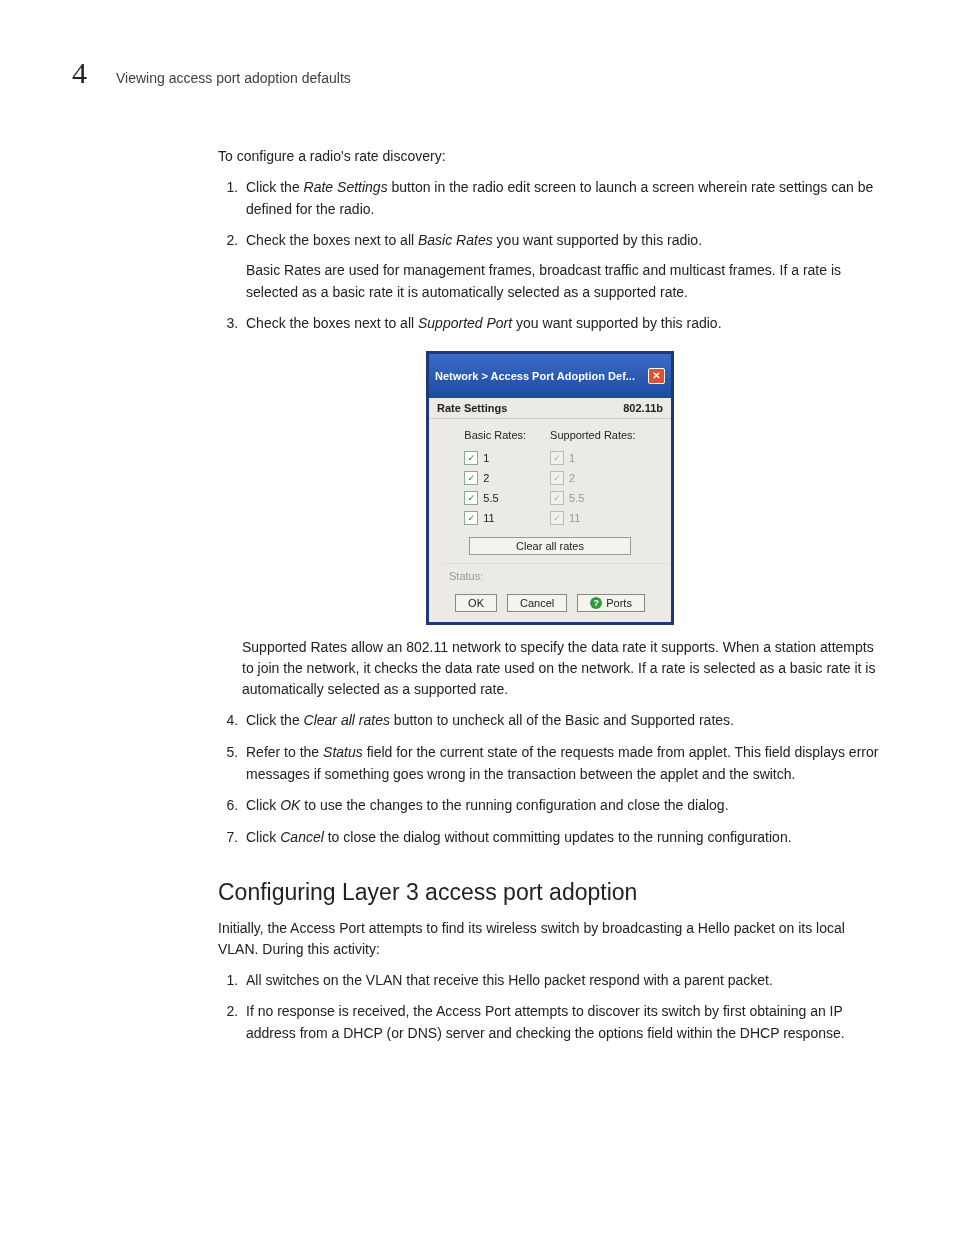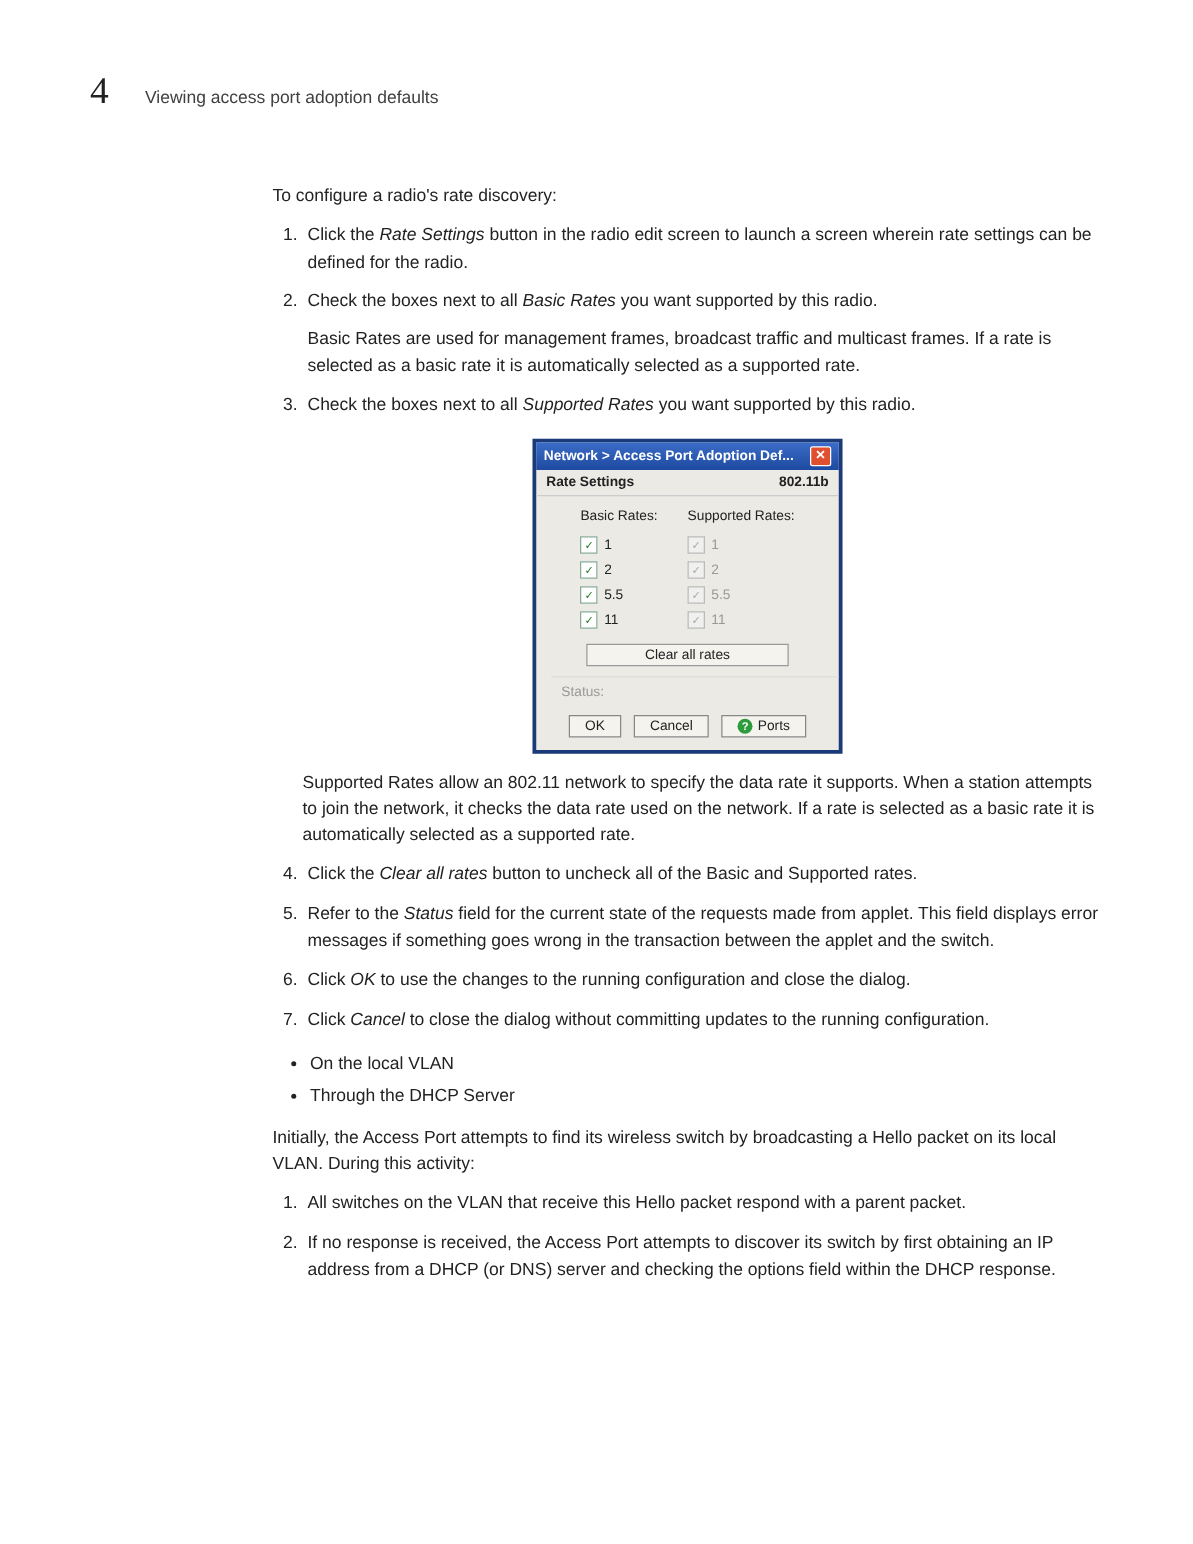--- a/index.html
+++ b/index.html
@@ -59,21 +59,21 @@
   .dialog {
     width: 242px;
     border: 3px solid #1a3a7a;
     background: #eceae5;
     font-size: 11px;
   }
   .dialog-title {
     background: linear-gradient(#3b6cc7, #1e4aa0);
     color: #fff;
     font-weight: bold;
-    padding: 3px 6px;
+    padding: 14px 6px;
     display: flex;
     align-items: center;
     justify-content: space-between;
     font-size: 11px;
   }
   .dialog-close {
     width: 15px;
     height: 14px;
     background: #e05030;
     border: 1px solid #fff;
@@ -199,21 +199,21 @@
 
     <ol class="steps">
       <li>
         <span>Click the </span><span class="italic">Rate Settings</span><span> button in the radio edit screen to launch a screen wherein rate settings can be defined for the radio.</span>
       </li>
       <li>
         <span>Check the boxes next to all </span><span class="italic">Basic Rates</span><span> you want supported by this radio.</span>
         <p>Basic Rates are used for management frames, broadcast traffic and multicast frames. If a rate is selected as a basic rate it is automatically selected as a supported rate.</p>
       </li>
       <li>
-        <span>Check the boxes next to all </span><span class="italic">Supported Rates</span><span> you want supported by this radio.</span>
+        <span>Check the boxes next to all </span><span class="italic">Supported Port</span><span> you want supported by this radio.</span>
       </li>
     </ol>
 
     <div class="dialog-wrap">
       <div class="dialog">
         <div class="dialog-title">
           <span>Network &gt; Access Port Adoption Def...</span>
           <span class="dialog-close">✕</span>
         </div>
         <div class="dialog-subhead">
@@ -285,23 +285,20 @@
         <span>Refer to the </span><span class="italic">Status</span><span> field for the current state of the requests made from applet. This field displays error messages if something goes wrong in the transaction between the applet and the switch.</span>
       </li>
       <li>
         <span>Click </span><span class="italic">OK</span><span> to use the changes to the running configuration and close the dialog.</span>
       </li>
       <li>
         <span>Click </span><span class="italic">Cancel</span><span> to close the dialog without committing updates to the running configuration.</span>
       </li>
     </ol>
 
-    <ul class="bullets">
-      <li>On the local VLAN</li>
-      <li>Through the DHCP Server</li>
-    </ul>
+    <h2 class="section">Configuring Layer 3 access port adoption</h2>
     <p class="body-text">Initially, the Access Port attempts to find its wireless switch by broadcasting a Hello packet on its local VLAN. During this activity:</p>
     <ol class="steps">
       <li>All switches on the VLAN that receive this Hello packet respond with a parent packet.</li>
       <li>If no response is received, the Access Port attempts to discover its switch by first obtaining an IP address from a DHCP (or DNS) server and checking the options field within the DHCP response.</li>
     </ol>
   </div>
 </div>
 
 </body></html>

